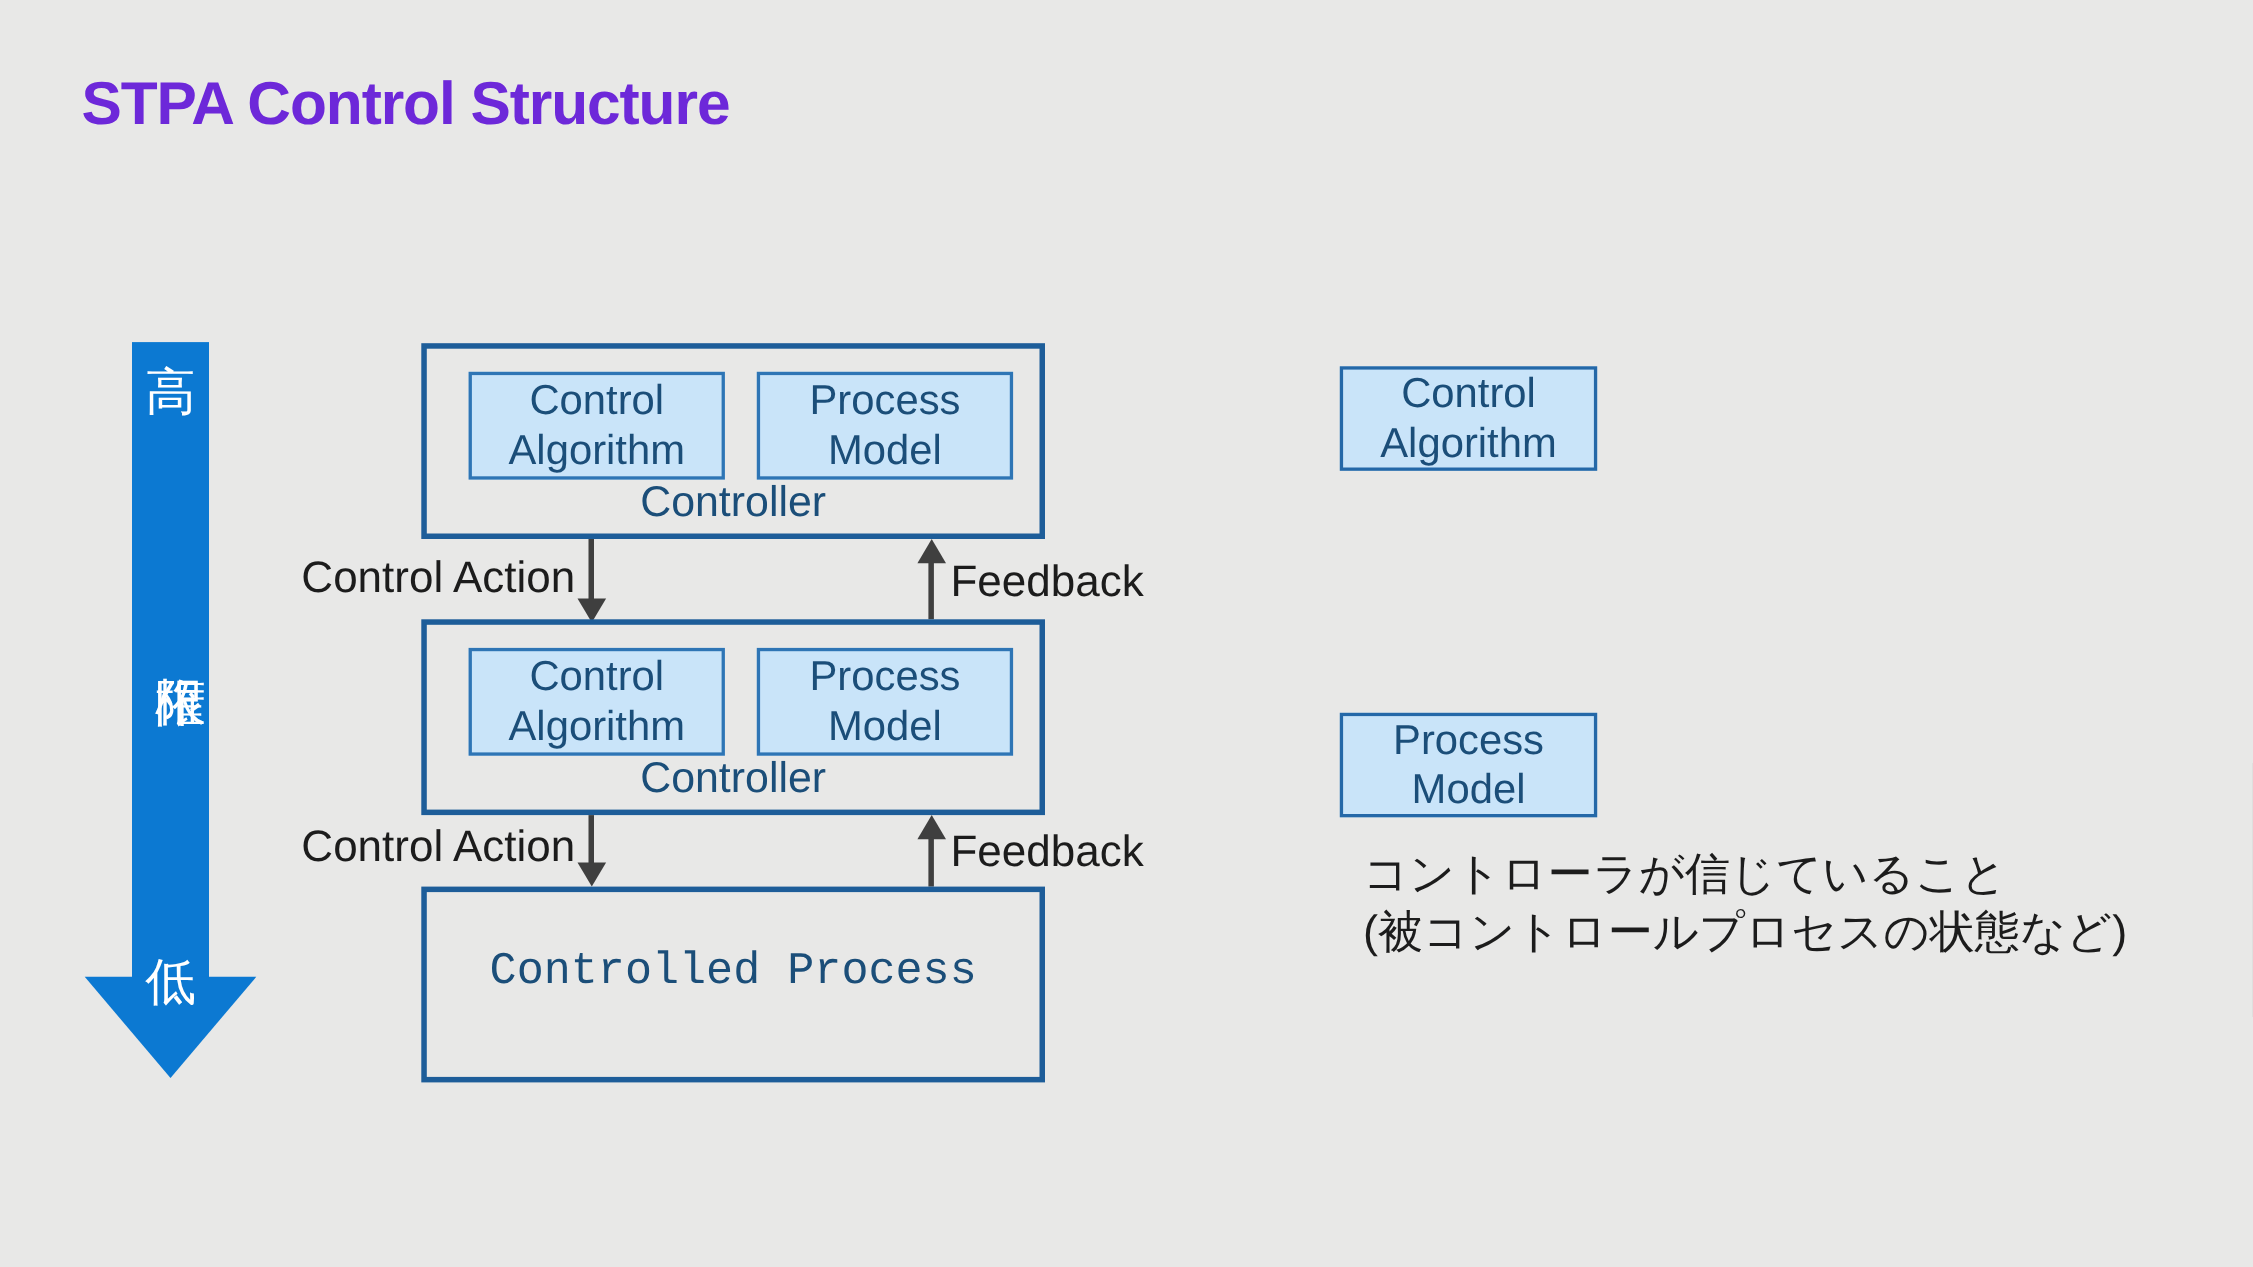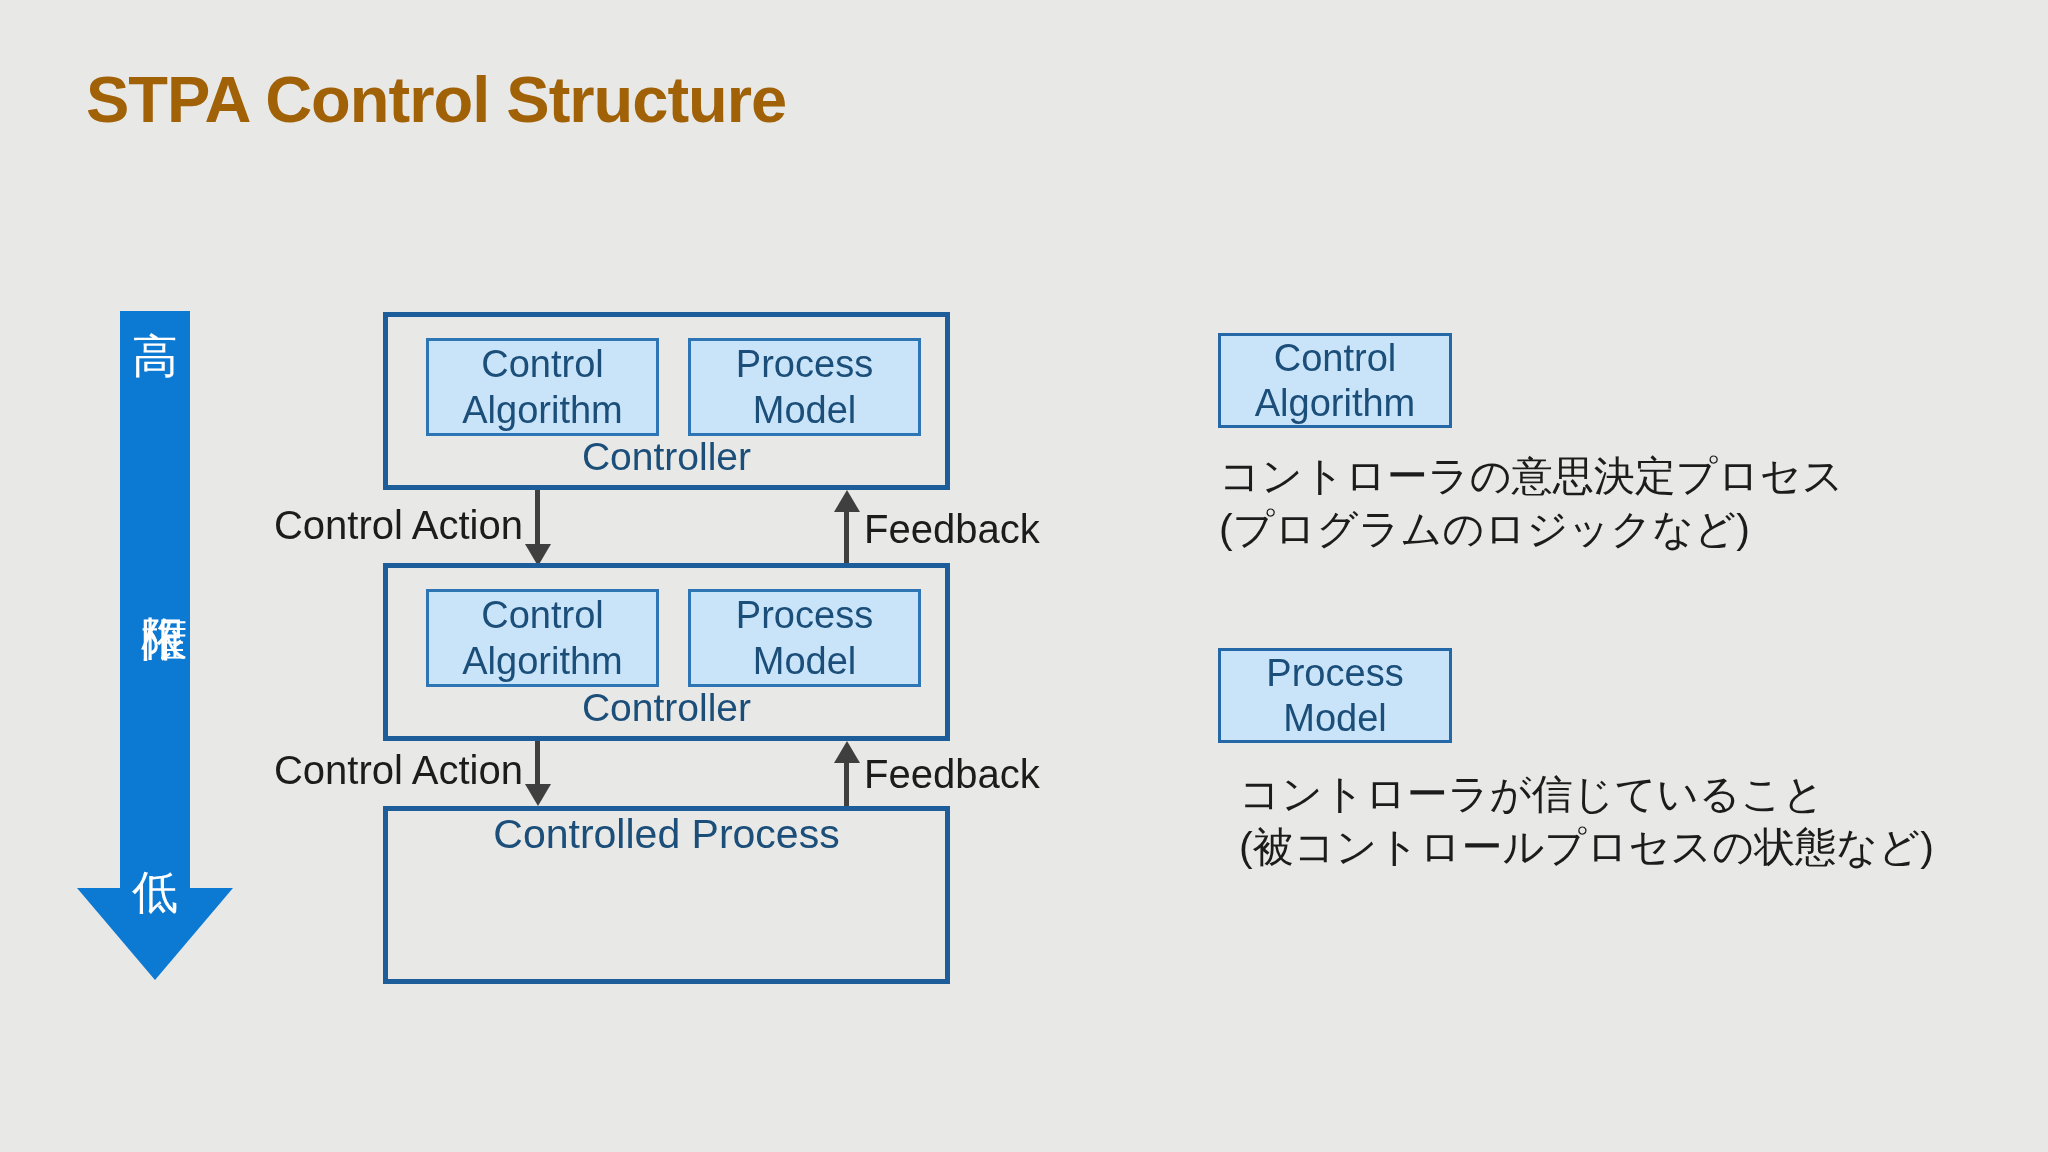--- a/index.html
+++ b/index.html
@@ -7,22 +7,22 @@
     position:relative;
     width:2048px;height:1152px;
     background:#e8e8e7;
     overflow:hidden;
     font-family:"Liberation Sans","DejaVu Sans",sans-serif;
   }
   .abs{position:absolute;}
 
   
   .title{
-    left:86px;top:62px;
-    font-size:65px;font-weight:700;color:#a16207;
+    left:74px;top:62px;
+    font-size:55px;font-weight:700;color:#6d28d9;
     letter-spacing:-1px;
   }
 
   
   .auth-arrow{left:77px;top:311px;width:156px;height:669px;}
   .auth-body{position:absolute;left:43px;top:0;width:70px;height:578px;background:#0c79d2;}
   .auth-head{
     position:absolute;left:0;top:577px;width:0;height:0;
     border-left:78px solid transparent;
     border-right:78px solid transparent;
@@ -53,21 +53,21 @@
   }
   .inner-ca{left:38px;}
   .inner-pm{left:300px;}
   .ctrl-caption{
     position:absolute;left:0;right:0;bottom:6px;text-align:center;
     color:#1b4e79;font-size:39px;margin-top:11px;
   }
   .cp-box{
     left:383px;top:806px;width:567px;height:178px;
     border:5px solid #1d5d99;box-sizing:border-box;
-    display:flex;align-items:flex-start;justify-content:center;
+    display:flex;align-items:center;justify-content:center;font-family:Liberation Mono, monospace;
   }
   .cp-label{color:#1b4e79;font-size:41px;padding-bottom:22px;}
 
   
   .edge-label{font-size:40px;color:#1c1c1c;white-space:nowrap;}
   .ca-label{width:265px;text-align:right;}
   .ca1{left:258px;top:503px;}
   .ca2{left:258px;top:748px;}
   .fb1{left:864px;top:507px;}
   .fb2{left:864px;top:752px;}
@@ -158,22 +158,20 @@
   <div class="shaft ua2-shaft"></div>
   <div class="abs edge-label fb2">Feedback</div>
 
   <div class="abs cp-box">
     <div class="cp-label">Controlled Process</div>
   </div>
 
   <div class="abs legend-box legend-ca">
     <span>Control Algorithm</span>
   </div>
-  <div class="abs legend-desc desc-ca">コントローラの意思決定プロセス
-(プログラムのロジックなど)</div>
 
   <div class="abs legend-box legend-pm">
     <span>Process Model</span>
   </div>
   <div class="abs legend-desc desc-pm">コントローラが信じていること
 (被コントロールプロセスの状態など)</div>
 
 </div>
 
 </body></html>

